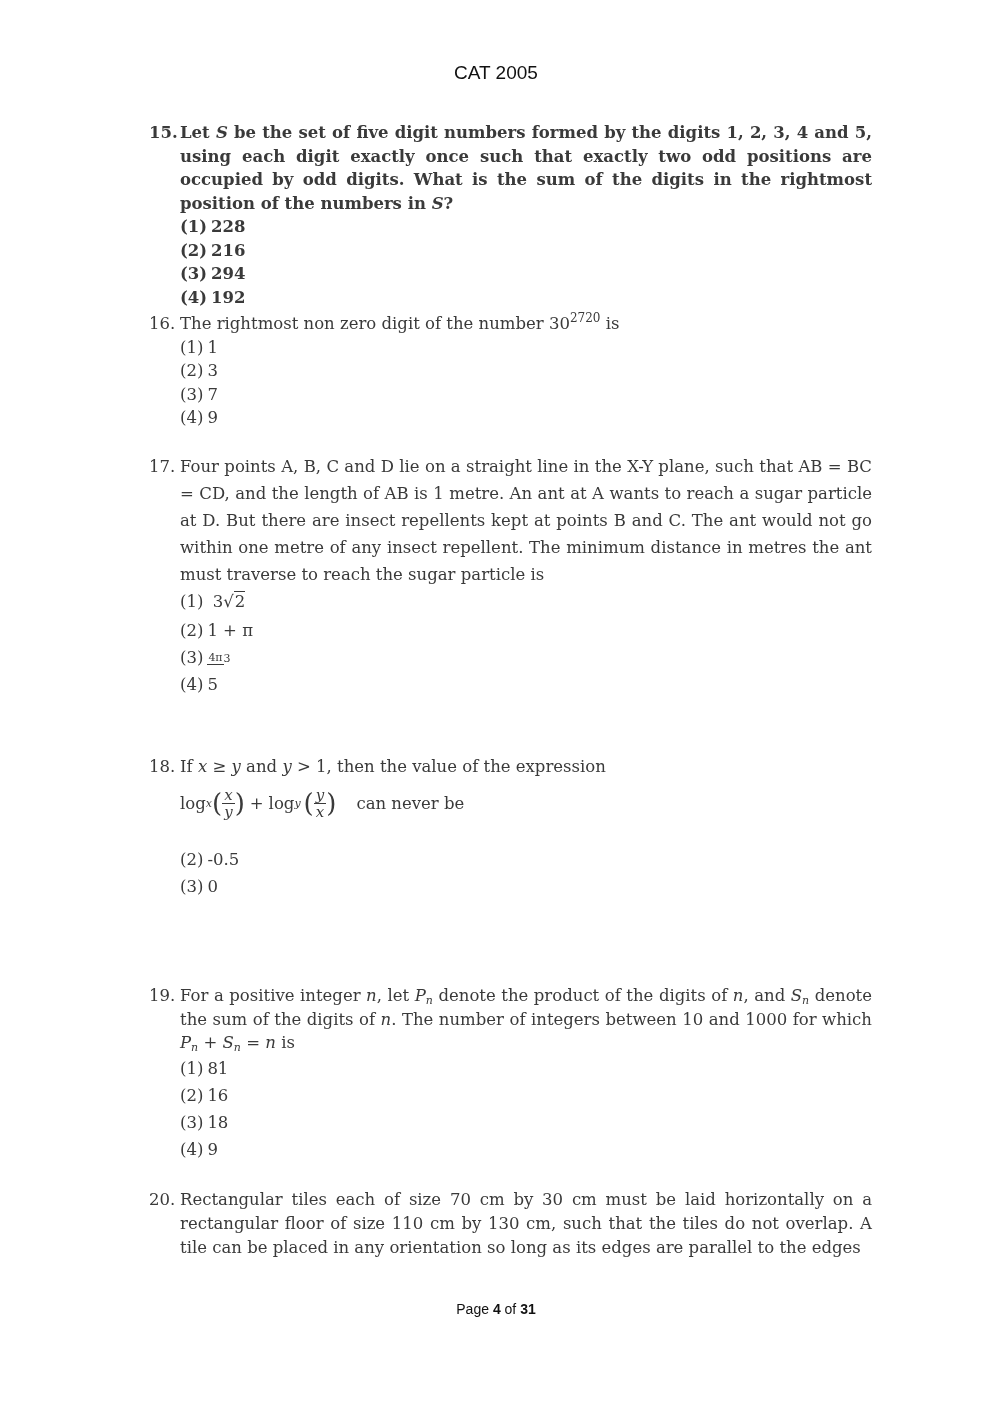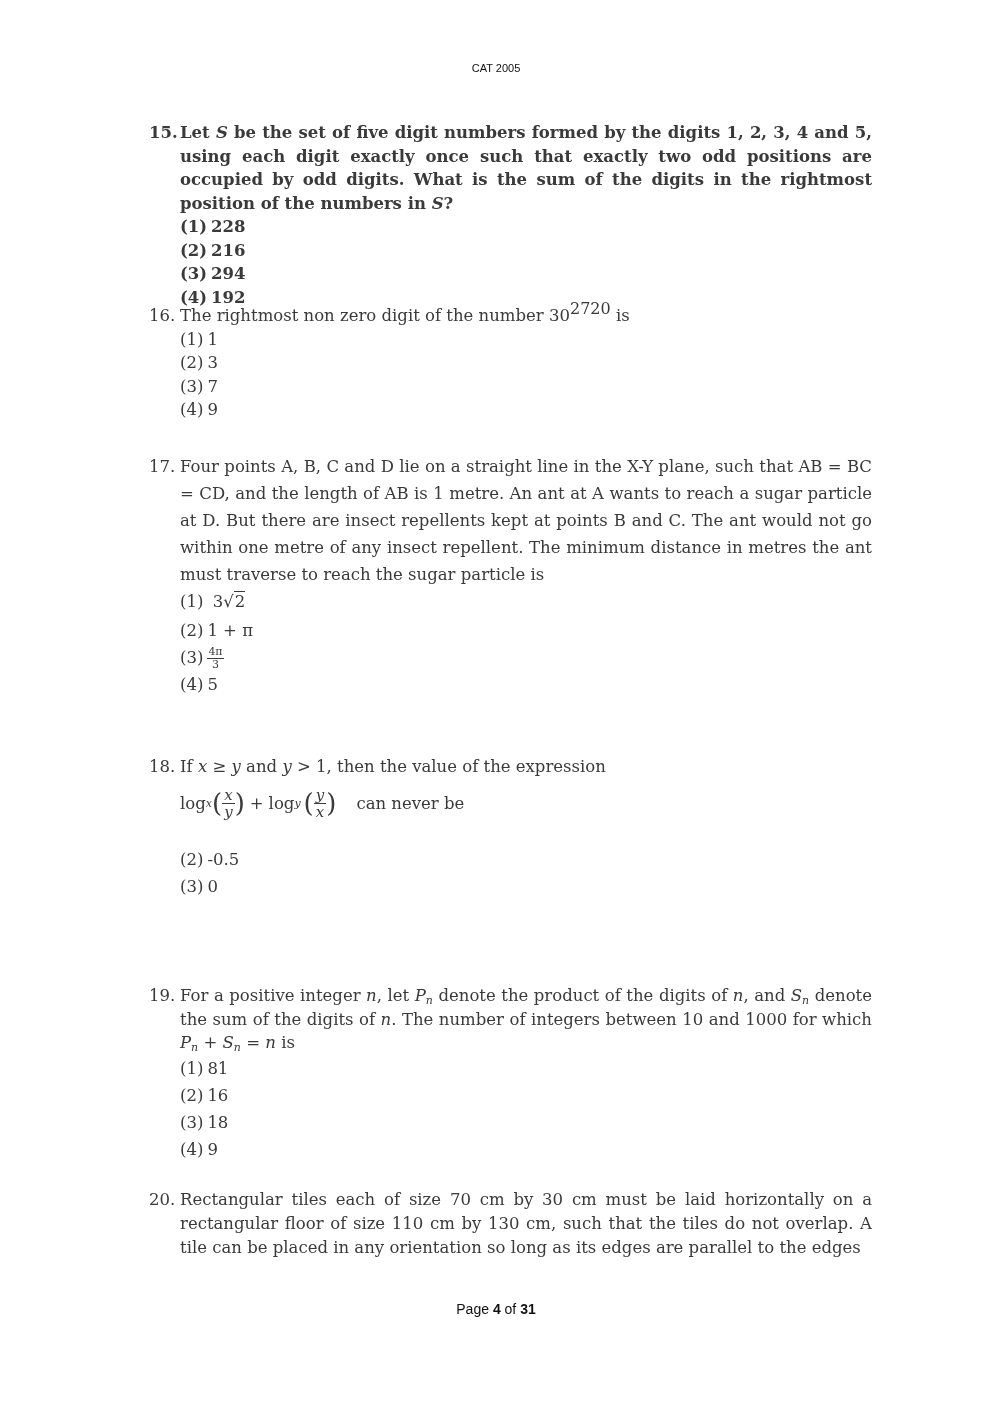--- a/index.html
+++ b/index.html
@@ -1,33 +1,33 @@
 <!DOCTYPE html>
 <html><head>
 <meta charset="utf-8">
 <style>
   html, body { margin: 0; padding: 0; background: #ffffff; }
   body { width: 992px; height: 1403px; position: relative; overflow: hidden;
          font-family: "DejaVu Serif", "Liberation Serif", serif; color: #3a3a3a; }
   .header { position: absolute; top: 62px; left: 0; width: 992px; text-align: center;
-            font-family: "Liberation Sans", sans-serif; font-size: 11px; color: #111; }
+            font-family: "Liberation Sans", sans-serif; font-size: 19px; color: #111; }
   .footer { position: absolute; top: 1301px; left: 0; width: 992px; text-align: center;
             font-family: "Liberation Sans", sans-serif; font-size: 14px; color: #111; }
   .footer b { font-weight: bold; }
   .q { position: absolute; left: 149px; width: 723px; font-size: 16.5px; }
   .qline { display: flex; }
   .qnum { width: 31px; flex: none; }
   .qtext { flex: 1; text-align: justify; }
   .opts { margin-left: 31px; }
   .opt { white-space: nowrap; }
   .opt .lbl { margin-right: 4px; }
-  sup { font-size: 16px; vertical-align: 7px; line-height: 0; }
+  sup { font-size: 12px; vertical-align: 7px; line-height: 0; }
   sub { font-size: 11px; line-height: 0; vertical-align: -3px; }
   i { font-style: italic; }
-  .frac { display: inline-flex; flex-direction: column; align-items: center; vertical-align: middle;
+  .frac { display: inline-flex; flex-direction: row; align-items: center; vertical-align: middle;
           font-size: 11px; line-height: 12px; }
   .frac .num { border-bottom: 1.5px solid #3a3a3a; padding: 0 1px; }
   .sqrt { border-top: 1.5px solid #3a3a3a; padding-left: 1px; }
   .paren { font-size: 26px; vertical-align: middle; font-weight: normal; }
   .mfrac { display: inline-flex; flex-direction: column; align-items: center; vertical-align: middle;
            font-size: 15px; line-height: 16px; font-style: italic; }
   .mfrac .num { border-bottom: 1.5px solid #3a3a3a; padding: 0 2px; }
 </style>
 </head>
 <body>
@@ -40,21 +40,21 @@
     <span class="qtext"><span>Let </span><i>S</i><span> be the set of five digit numbers formed by the digits 1, 2, 3, 4 and 5, using each digit exactly once such that exactly two odd positions are occupied by odd digits. What is the sum of the digits in the rightmost position of the numbers in </span><i>S</i><span>?</span></span>
   </div>
   <div class="opts">
     <div class="opt"><span class="lbl">(1)</span><span>228</span></div>
     <div class="opt"><span class="lbl">(2)</span><span>216</span></div>
     <div class="opt"><span class="lbl">(3)</span><span>294</span></div>
     <div class="opt"><span class="lbl">(4)</span><span>192</span></div>
   </div>
 </div>
 
-<div class="q" style="top:304px; line-height:23.5px;">
+<div class="q" style="top:312px; line-height:23.5px;">
   <div class="qline">
     <span class="qnum">16.</span>
     <span class="qtext"><span>The rightmost non zero digit of the number 30</span><sup>2720</sup><span> is</span></span>
   </div>
   <div class="opts">
     <div class="opt"><span class="lbl">(1)</span><span>1</span></div>
     <div class="opt"><span class="lbl">(2)</span><span>3</span></div>
     <div class="opt"><span class="lbl">(3)</span><span>7</span></div>
     <div class="opt"><span class="lbl">(4)</span><span>9</span></div>
   </div>

